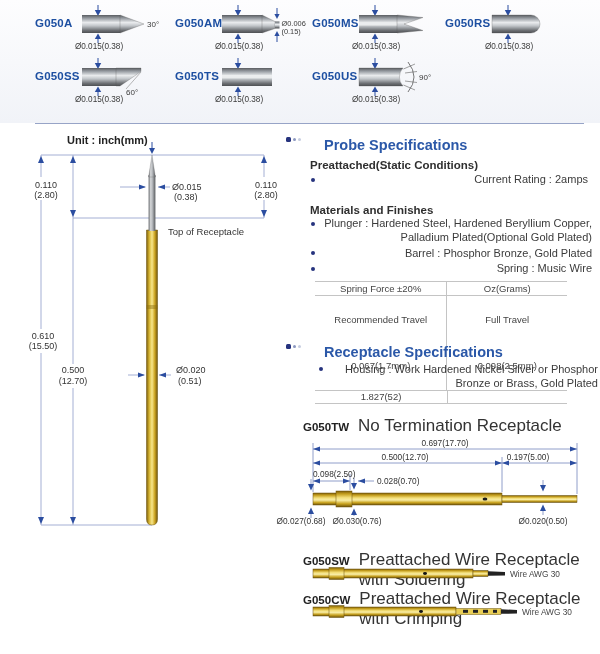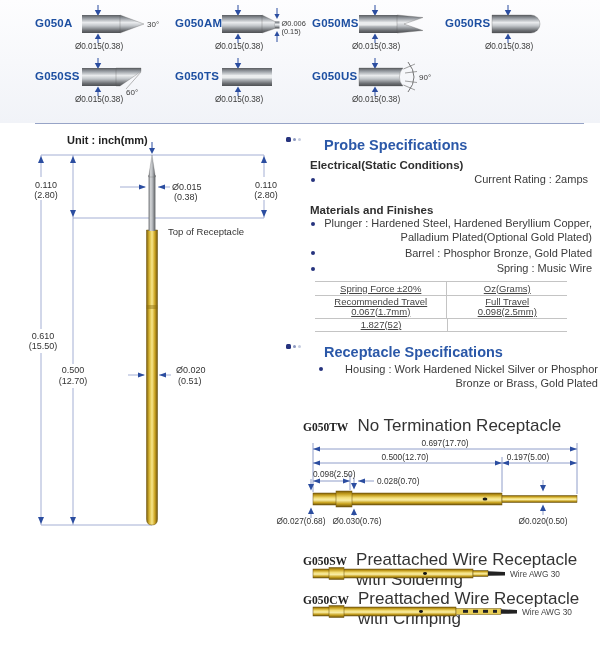--- a/index.html
+++ b/index.html
@@ -25,29 +25,29 @@
   .mark .m1{width:5px;height:5px;border-radius:1.5px;background:#26337e;}
   .mark .m2{width:3px;height:3px;border-radius:50%;background:#8b97c0;}
   .mark .m3{width:3px;height:3px;border-radius:50%;background:#c6cde0;}
   .subhead{font-size:11.5px;font-weight:bold;color:#2f2f2f;}
   .blist{list-style:none;margin:0;padding:0;font-size:11px;color:#3b3b3b;}
   .blist li{position:relative;padding-left:11px;line-height:13.8px;margin-bottom:2px;text-align:right;}
   .blist li::before{content:"";position:absolute;left:1px;top:4.6px;width:4px;height:4px;border-radius:50%;background:#26337e;}
   .just{text-align:justify;}
   
   .spec-table{left:315px;top:281px;width:252px;font-size:9.5px;color:#444;border-top:1px solid #c4c4c4;border-bottom:1px solid #c4c4c4;}
-  .t-row{display:flex;border-bottom:1px solid #c4c4c4;text-decoration:underline;}
+  .t-row{display:flex;border-bottom:1px solid #c4c4c4;}
   .t-row:last-child{border-bottom:none;}
   .t-cell{width:132px;text-align:center;padding:1.5px 0;line-height:9.5px;}
   .t-cell+.t-cell{width:120px;}
   .t-cell:first-child{border-right:1px solid #c4c4c4;}
-  .t-cell div{line-height:9.5px;padding:0 0;}
+  .t-cell div{line-height:9.5px;padding:18px 0;}
   
   .part-line{display:flex;gap:9px;align-items:baseline;}
-  .part-code{font-size:11.5px;font-weight:bold;color:#222;font-family:Liberation Serif, serif;}
+  .part-code{font-size:11.5px;font-weight:bold;color:#222;}
   .part-desc{font-size:17px;color:#333;}
   .wiret{font-size:8.3px;fill:#444;}
   .g50t{font-size:8.3px;fill:#333;}
 </style>
 </head>
 <body>
 
 <svg width="0" height="0" style="position:absolute" aria-hidden="true">
   <defs>
     <linearGradient id="metalH" x1="0" y1="0" x2="0" y2="1">
@@ -252,21 +252,21 @@
 
 <div class="abs sec-head" style="left:286px;top:137px">
   <span class="mark">
       <span class="m1"></span>
       <span class="m2"></span>
       <span class="m3"></span>
     </span>
   <span class="sec-title">Probe Specifications</span>
 </div>
 
-<div class="abs subhead" style="left:310px;top:159px">Electrical(Static Conditions)</div>
+<div class="abs subhead" style="left:310px;top:159px">Preattached(Static Conditions)</div>
 <ul class="abs blist" style="left:310px;top:173px;width:278px">
   <li>Current Rating : 2amps</li>
 </ul>
 
 <div class="abs subhead" style="left:310px;top:204px">Materials and Finishes</div>
 <ul class="abs blist" style="left:310px;top:217px;width:282px">
   <li>Plunger : Hardened Steel, Hardened Beryllium Copper, Palladium Plated(Optional Gold Plated)</li>
   <li>Barrel : Phosphor Bronze, Gold Plated</li>
   <li>Spring : Music Wire</li>
 </ul>

